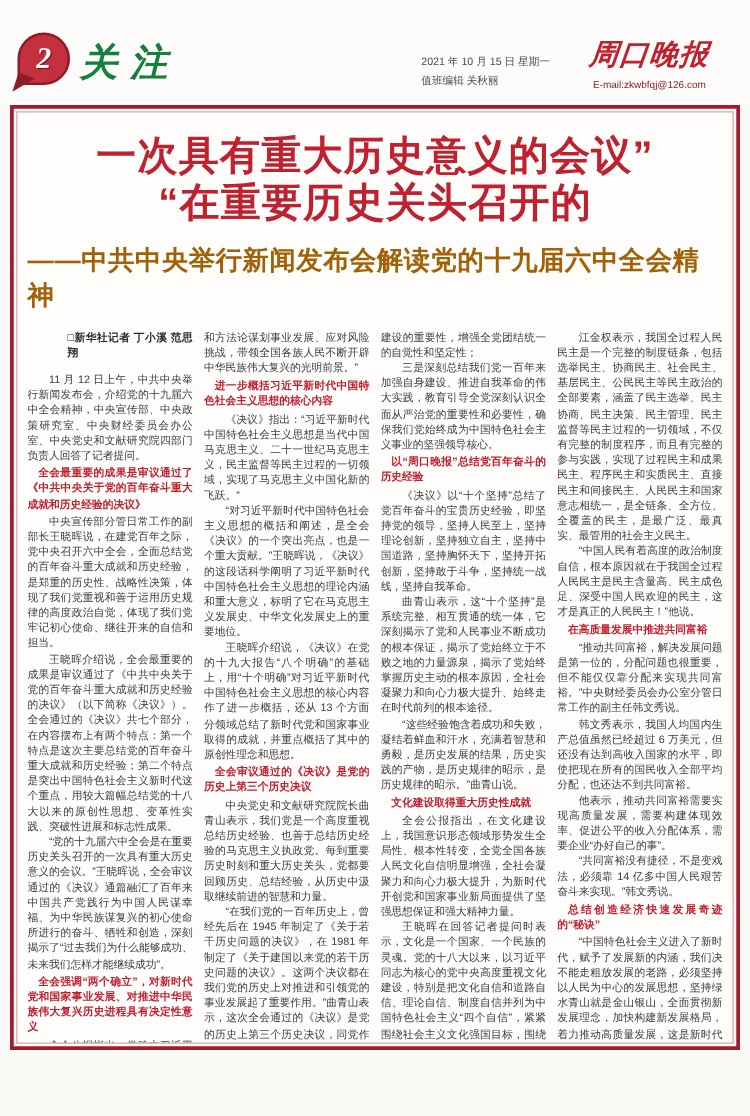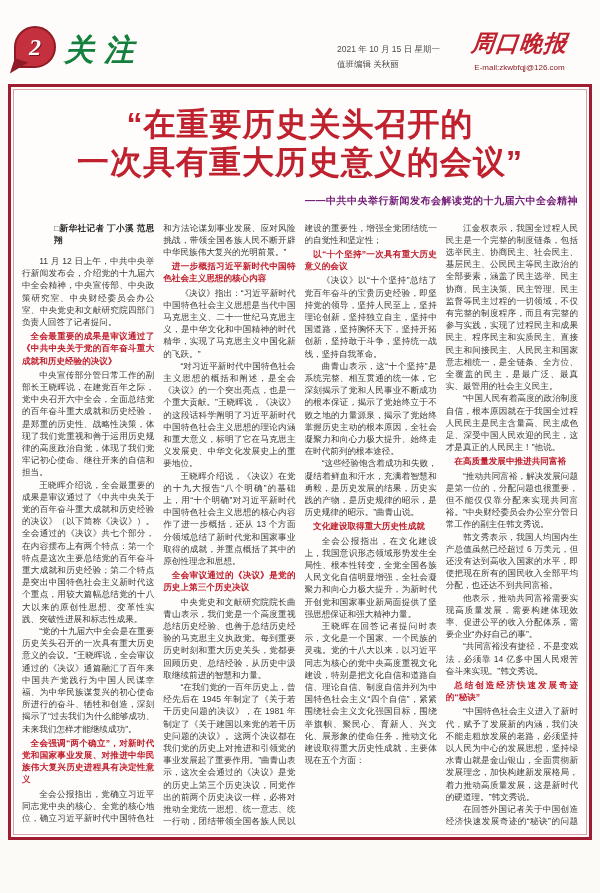--- a/index.html
+++ b/index.html
@@ -59,22 +59,22 @@
     border:1px solid #d9a3a9;height:100%;box-sizing:border-box;
     padding:14px 8px 6px 8px;overflow:hidden;
   }
   .headline{
     text-align:center;color:#c0212f;font-weight:bold;
     font-size:32px;line-height:1.18;letter-spacing:1px;
     font-family:"Liberation Sans","DejaVu Sans",sans-serif;
     margin:2px 0 0 0;
   }
   .subtitle{
-    text-align:right;color:#701a75;font-weight:bold;
-    font-size:10px;margin-top:12px;letter-spacing:0.5px;
+    text-align:left;color:#a16207;font-weight:bold;
+    font-size:21px;margin-top:12px;letter-spacing:0.5px;
   }
   .columns{
     display:flex;gap:9px;margin-top:14px;height:604px;overflow:hidden;
   }
   .col{flex:1 1 0;overflow:hidden;}
   .col p{
     margin:0;font-size:8.6px;line-height:1.42;color:#3a3a3a;
     text-align:justify;text-indent:2em;
     font-family:"Liberation Sans","DejaVu Sans",sans-serif;
   }
@@ -99,48 +99,49 @@
     </div>
     <div class="masthead">
       <div class="masthead-name">周口晚报</div>
       <div class="masthead-email">E-mail:zkwbfqj@126.com</div>
     </div>
   </div>
 
   <div class="article-box">
     <div class="article-inner">
       <div class="headline">
+        <div>一次具有重大历史意义的会议”</div>
         <div>“在重要历史关头召开的</div>
-        <div>一次具有重大历史意义的会议”</div>
       </div>
       <div class="subtitle">——中共中央举行新闻发布会解读党的十九届六中全会精神</div>
       <div class="columns">
           <div class="col">
             <p class="byline">□新华社记者 丁小溪 范思翔</p>
             <p class="body">11 月 12 日上午，中共中央举行新闻发布会，介绍党的十九届六中全会精神，中央宣传部、中央政策研究室、中央财经委员会办公室、中央党史和文献研究院四部门负责人回答了记者提问。</p>
             <p class="subhead">全会最重要的成果是审议通过了《中共中央关于党的百年奋斗重大成就和历史经验的决议》</p>
             <p class="body">中央宣传部分管日常工作的副部长王晓晖说，在建党百年之际，党中央召开六中全会，全面总结党的百年奋斗重大成就和历史经验，是郑重的历史性、战略性决策，体现了我们党重视和善于运用历史规律的高度政治自觉，体现了我们党牢记初心使命、继往开来的自信和担当。</p>
             <p class="body">王晓晖介绍说，全会最重要的成果是审议通过了《中共中央关于党的百年奋斗重大成就和历史经验的决议》（以下简称《决议》）。全会通过的《决议》共七个部分，在内容摆布上有两个特点：第一个特点是这次主要总结党的百年奋斗重大成就和历史经验；第二个特点是突出中国特色社会主义新时代这个重点，用较大篇幅总结党的十八大以来的原创性思想、变革性实践、突破性进展和标志性成果。</p>
             <p class="body">“党的十九届六中全会是在重要历史关头召开的一次具有重大历史意义的会议。”王晓晖说，全会审议通过的《决议》通篇融汇了百年来中国共产党践行为中国人民谋幸福、为中华民族谋复兴的初心使命所进行的奋斗、牺牲和创造，深刻揭示了“过去我们为什么能够成功、未来我们怎样才能继续成功”。</p>
             <p class="subhead">全会强调“两个确立”，对新时代党和国家事业发展、对推进中华民族伟大复兴历史进程具有决定性意义</p>
             <p class="body">全会公报指出，党确立习近平同志党中央的核心、全党的核心地位，确立习近平新时代中国特色社会主义思想的指导地位，反映了全党全军全国各族人民共同心愿，对新时代党和国家事业发展、对推进中华民族伟大复兴历史进程具有决定性意义。</p>
           </div>
           <div class="col">
             <p class="body-cont" style="text-indent: 0px;">和方法论谋划事业发展、应对风险挑战，带领全国各族人民不断开辟中华民族伟大复兴的光明前景。”</p>
             <p class="subhead">进一步概括习近平新时代中国特色社会主义思想的核心内容</p>
-            <p class="body">《决议》指出：“习近平新时代中国特色社会主义思想是当代中国马克思主义、二十一世纪马克思主义，是中华文化和中国精神的时代精华，实现了马克思主义中国化新的飞跃。”</p>
+            <p class="body">《决议》指出：“习近平新时代中国特色社会主义思想是当代中国马克思主义、二十一世纪马克思主义，民主监督等民主过程的一切领域，实现了马克思主义中国化新的飞跃。”</p>
             <p class="body">“对习近平新时代中国特色社会主义思想的概括和阐述，是全会《决议》的一个突出亮点，也是一个重大贡献。”王晓晖说，《决议》的这段话科学阐明了习近平新时代中国特色社会主义思想的理论内涵和重大意义，标明了它在马克思主义发展史、中华文化发展史上的重要地位。</p>
             <p class="body">王晓晖介绍说，《决议》在党的十九大报告“八个明确”的基础上，用“十个明确”对习近平新时代中国特色社会主义思想的核心内容作了进一步概括，还从 13 个方面分领域总结了新时代党和国家事业取得的成就，并重点概括了其中的原创性理念和思想。</p>
             <p class="subhead">全会审议通过的《决议》是党的历史上第三个历史决议</p>
             <p class="body">中央党史和文献研究院院长曲青山表示，我们党是一个高度重视总结历史经验、也善于总结历史经验的马克思主义执政党。每到重要历史时刻和重大历史关头，党都要回顾历史、总结经验，从历史中汲取继续前进的智慧和力量。</p>
             <p class="body">“在我们党的一百年历史上，曾经先后在 1945 年制定了《关于若干历史问题的决议》，在 1981 年制定了《关于建国以来党的若干历史问题的决议》。这两个决议都在我们党的历史上对推进和引领党的事业发展起了重要作用。”曲青山表示，这次全会通过的《决议》是党的历史上第三个历史决议，同党作出的前两个历史决议一样，必将对推动全党统一思想、统一意志、统一行动，团结带领全国各族人民以史为鉴、开创未来、埋头苦干、勇毅前行，在新时代坚持和发展中国特色社会主义，实现中华民族伟大复兴，产生重大而深远的意义。</p>
           </div>
           <div class="col">
             <p class="body-cont" style="text-indent: 0px;">建设的重要性，增强全党团结统一的自觉性和坚定性；</p>
-            <p class="subhead">以“十个坚持”一次具有重大历史意义的会议</p>
+            <p class="body">三是深刻总结我们党一百年来加强自身建设、推进自我革命的伟大实践，教育引导全党深刻认识全面从严治党的重要性和必要性，确保我们党始终成为中国特色社会主义事业的坚强领导核心。</p>
+            <p class="subhead">以“周口晚报”总结党百年奋斗的历史经验</p>
             <p class="body">《决议》以“十个坚持”总结了党百年奋斗的宝贵历史经验，即坚持党的领导，坚持人民至上，坚持理论创新，坚持独立自主，坚持中国道路，坚持胸怀天下，坚持开拓创新，坚持敢于斗争，坚持统一战线，坚持自我革命。</p>
             <p class="body">曲青山表示，这“十个坚持”是系统完整、相互贯通的统一体，它深刻揭示了党和人民事业不断成功的根本保证，揭示了党始终立于不败之地的力量源泉，揭示了党始终掌握历史主动的根本原因，全社会凝聚力和向心力极大提升、始终走在时代前列的根本途径。</p>
             <p class="body">“这些经验饱含着成功和失败，凝结着鲜血和汗水，充满着智慧和勇毅，是历史发展的结果，历史实践的产物，是历史规律的昭示，是历史规律的昭示。”曲青山说。</p>
             <p class="subhead">文化建设取得重大历史性成就</p>
             <p class="body">全会公报指出，在文化建设上，我国意识形态领域形势发生全局性、根本性转变，全党全国各族人民文化自信明显增强，全社会凝聚力和向心力极大提升，为新时代开创党和国家事业新局面提供了坚强思想保证和强大精神力量。</p>
             <p class="body">王晓晖在回答记者提问时表示，文化是一个国家、一个民族的灵魂。党的十八大以来，以习近平同志为核心的党中央高度重视文化建设，特别是把文化自信和道路自信、理论自信、制度自信并列为中国特色社会主义“四个自信”，紧紧围绕社会主义文化强国目标，围绕举旗帜、聚民心、育新人、兴文化、展形象的使命任务，推动文化建设取得重大历史性成就，主要体现在五个方面：</p>
           </div>
           <div class="col">
             <p class="body">江金权表示，我国全过程人民民主是一个完整的制度链条，包括选举民主、协商民主、社会民主、基层民主、公民民主等民主政治的全部要素，涵盖了民主选举、民主协商、民主决策、民主管理、民主监督等民主过程的一切领域，不仅有完整的制度程序，而且有完整的参与实践，实现了过程民主和成果民主、程序民主和实质民主、直接民主和间接民主、人民民主和国家意志相统一，是全链条、全方位、全覆盖的民主，是最广泛、最真实、最管用的社会主义民主。</p>
             <p class="body">“中国人民有着高度的政治制度自信，根本原因就在于我国全过程人民民主是民主含量高、民主成色足、深受中国人民欢迎的民主，这才是真正的人民民主！”他说。</p>

